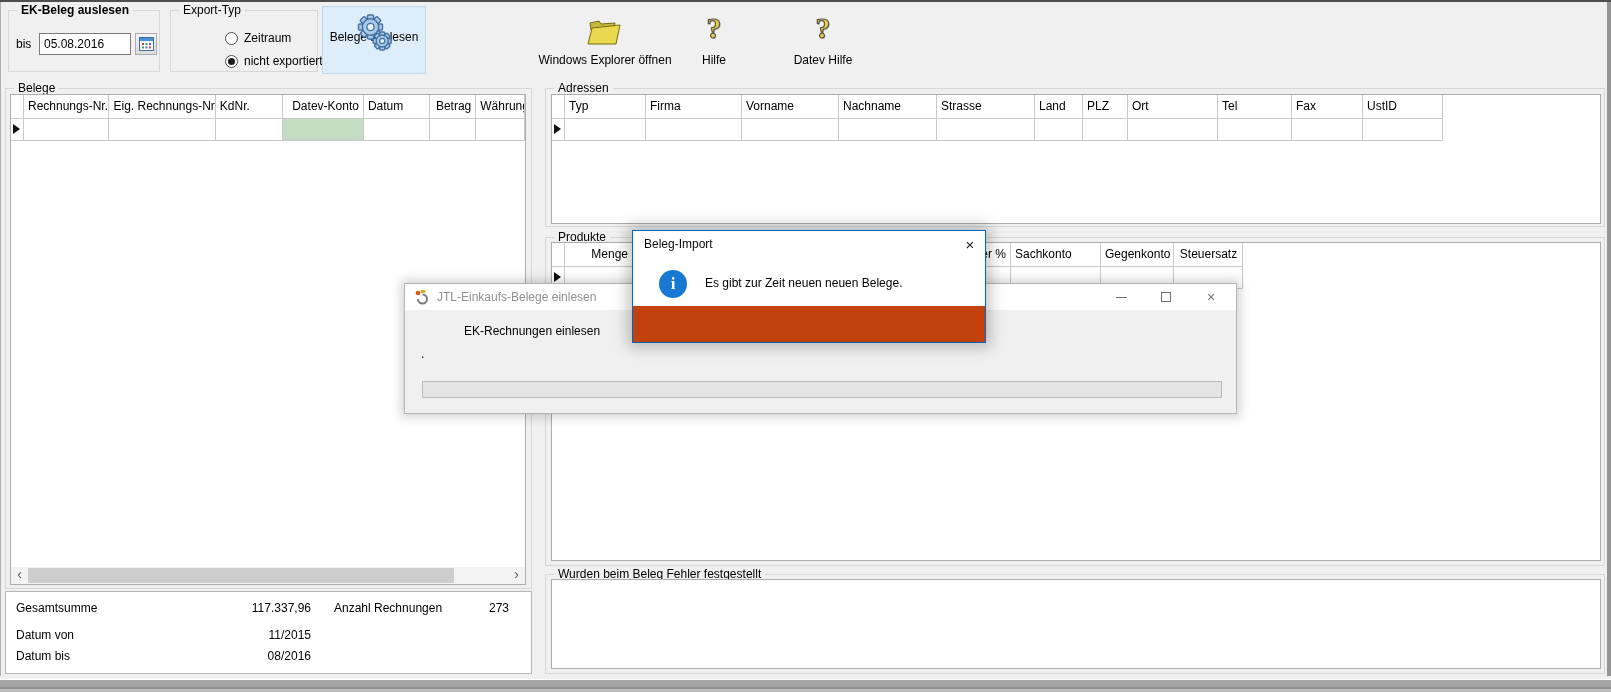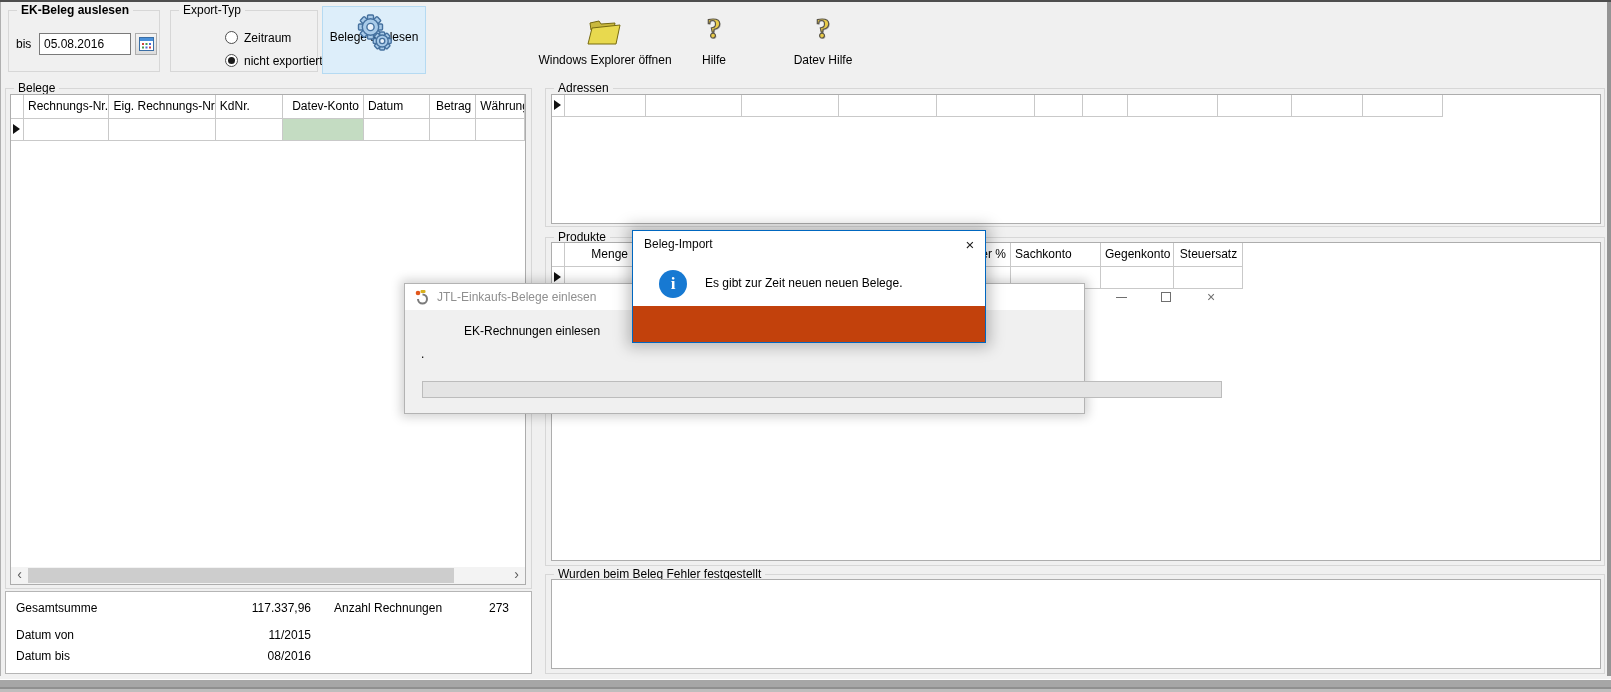--- a/index.html
+++ b/index.html
@@ -18,21 +18,21 @@
   .bold { font-weight:bold; }
 
   
   .bis-label { position:absolute; left:7px; top:26px; }
   .date-input { position:absolute; left:30px; top:22px; width:92px; height:22px;
       border:1px solid #7a7a7a; font:12px "Liberation Sans", sans-serif; padding:0 4px; background:#fff; }
   .cal-btn { position:absolute; left:126px; top:22px; width:22px; height:22px;
       border:1px solid #adadad; background:linear-gradient(#f4f4f4,#dcdcdc); display:flex; align-items:center; justify-content:center; }
 
   
-  .radio-row { position:absolute; left:9px; display:flex; align-items:flex-start; gap:6px; white-space:nowrap;padding-left:45px; }
+  .radio-row { position:absolute; left:9px; display:flex; align-items:flex-end; gap:6px; white-space:nowrap;padding-left:45px; }
   .radio { width:13px; height:13px; border-radius:50%; border:1px solid #4e4e4e; background:#fff; position:relative; flex:0 0 13px; }
   .radio.checked::after { content:""; position:absolute; left:2px; top:2px; width:7px; height:7px; border-radius:50%; background:#1b1b1b; }
 
   
   .tbtn { position:absolute; top:4px; height:68px; display:flex; flex-direction:column;
       align-items:center; justify-content:flex-end; padding-bottom:6px; background:transparent; border:1px solid transparent; }
   .tbtn.active { background:#ddeefa; border:1px solid #b5daf2; }
   .tbtn .ticon { position:absolute; top:6px; left:50%; transform:translateX(-50%); }
   .tbtn .tlabel { white-space:nowrap; }
   .tbtn.disabled .tlabel { color:#9e9e9e; }
@@ -215,20 +215,35 @@
     <span class="sline" style="left:10px; top:36px;">Datum von</span>
     <span class="rval" style="left:160px; top:36px; width:145px;">11/2015</span>
     <span class="sline" style="left:10px; top:57px;">Datum bis</span>
     <span class="rval" style="left:160px; top:57px; width:145px;">08/2016</span>
   </div>
 
   <div class="grp" style="left:545px; top:86px; width:1060px; height:139px;">
     <span class="grp-title">Adressen</span>
   </div>
   <div class="grid" style="left:551px; top:92px; width:1050px; height:130px;">
+    <div class="hrow">
+      <div class="hc sel"></div>
+      <div class="hc" style="width:81px">Typ</div>
+      <div class="hc" style="width:96px">Firma</div>
+      <div class="hc" style="width:97px">Vorname</div>
+      <div class="hc" style="width:98px">Nachname</div>
+      <div class="hc" style="width:98px">Strasse</div>
+      <div class="hc" style="width:48px">Land</div>
+      <div class="hc" style="width:45px">PLZ</div>
+      <div class="hc" style="width:90px">Ort</div>
+      <div class="hc" style="width:74px">Tel</div>
+      <div class="hc" style="width:71px">Fax</div>
+      <div class="hc" style="width:80px">UstID</div>
+      <div class="hc nob" style="flex:1"></div>
+    </div>
     <div class="drow">
       <div class="dc sel">
           <span class="tri"></span>
         </div>
       <div class="dc" style="width:81px"></div>
       <div class="dc" style="width:96px"></div>
       <div class="dc" style="width:97px"></div>
       <div class="dc" style="width:98px"></div>
       <div class="dc" style="width:98px"></div>
       <div class="dc" style="width:48px"></div>
@@ -265,21 +280,21 @@
       <div class="dc" style="width:69px"></div>
       <div class="dc nob" style="flex:1"></div>
     </div>
   </div>
 
   <div class="grp" style="left:545px; top:572px; width:1060px; height:100px;">
     <span class="grp-title">Wurden beim Beleg Fehler festgestellt</span>
   </div>
   <div class="panel" style="left:551px; top:577px; width:1050px; height:90px; border-color:#adadad;"></div>
 
-  <div class="float-win" style="left:404px; top:281px; width:681px; height:131px;">
+  <div class="float-win" style="left:404px; top:281px; width:833px; height:131px;">
     <div class="fw-titlebar">
       <svg class="fw-icon" viewBox="0 0 16 16">
         <path d="M3,10 a5.5,5.5 0 1 0 5.5,-5.5 l0,2 a3.5,3.5 0 1 1 -3.5,3.5 z" fill="#7a7a7a"></path>
         <circle cx="4" cy="4" r="2.3" fill="#e2571b"></circle>
         <rect x="6.5" y="1" width="5" height="3" rx="1" fill="#d8b01c"></rect>
       </svg>
       <span class="fw-title">JTL-Einkaufs-Belege einlesen</span>
       <span class="fw-ctl" style="left:701px;">
           <span class="min-glyph"></span>
         </span>

